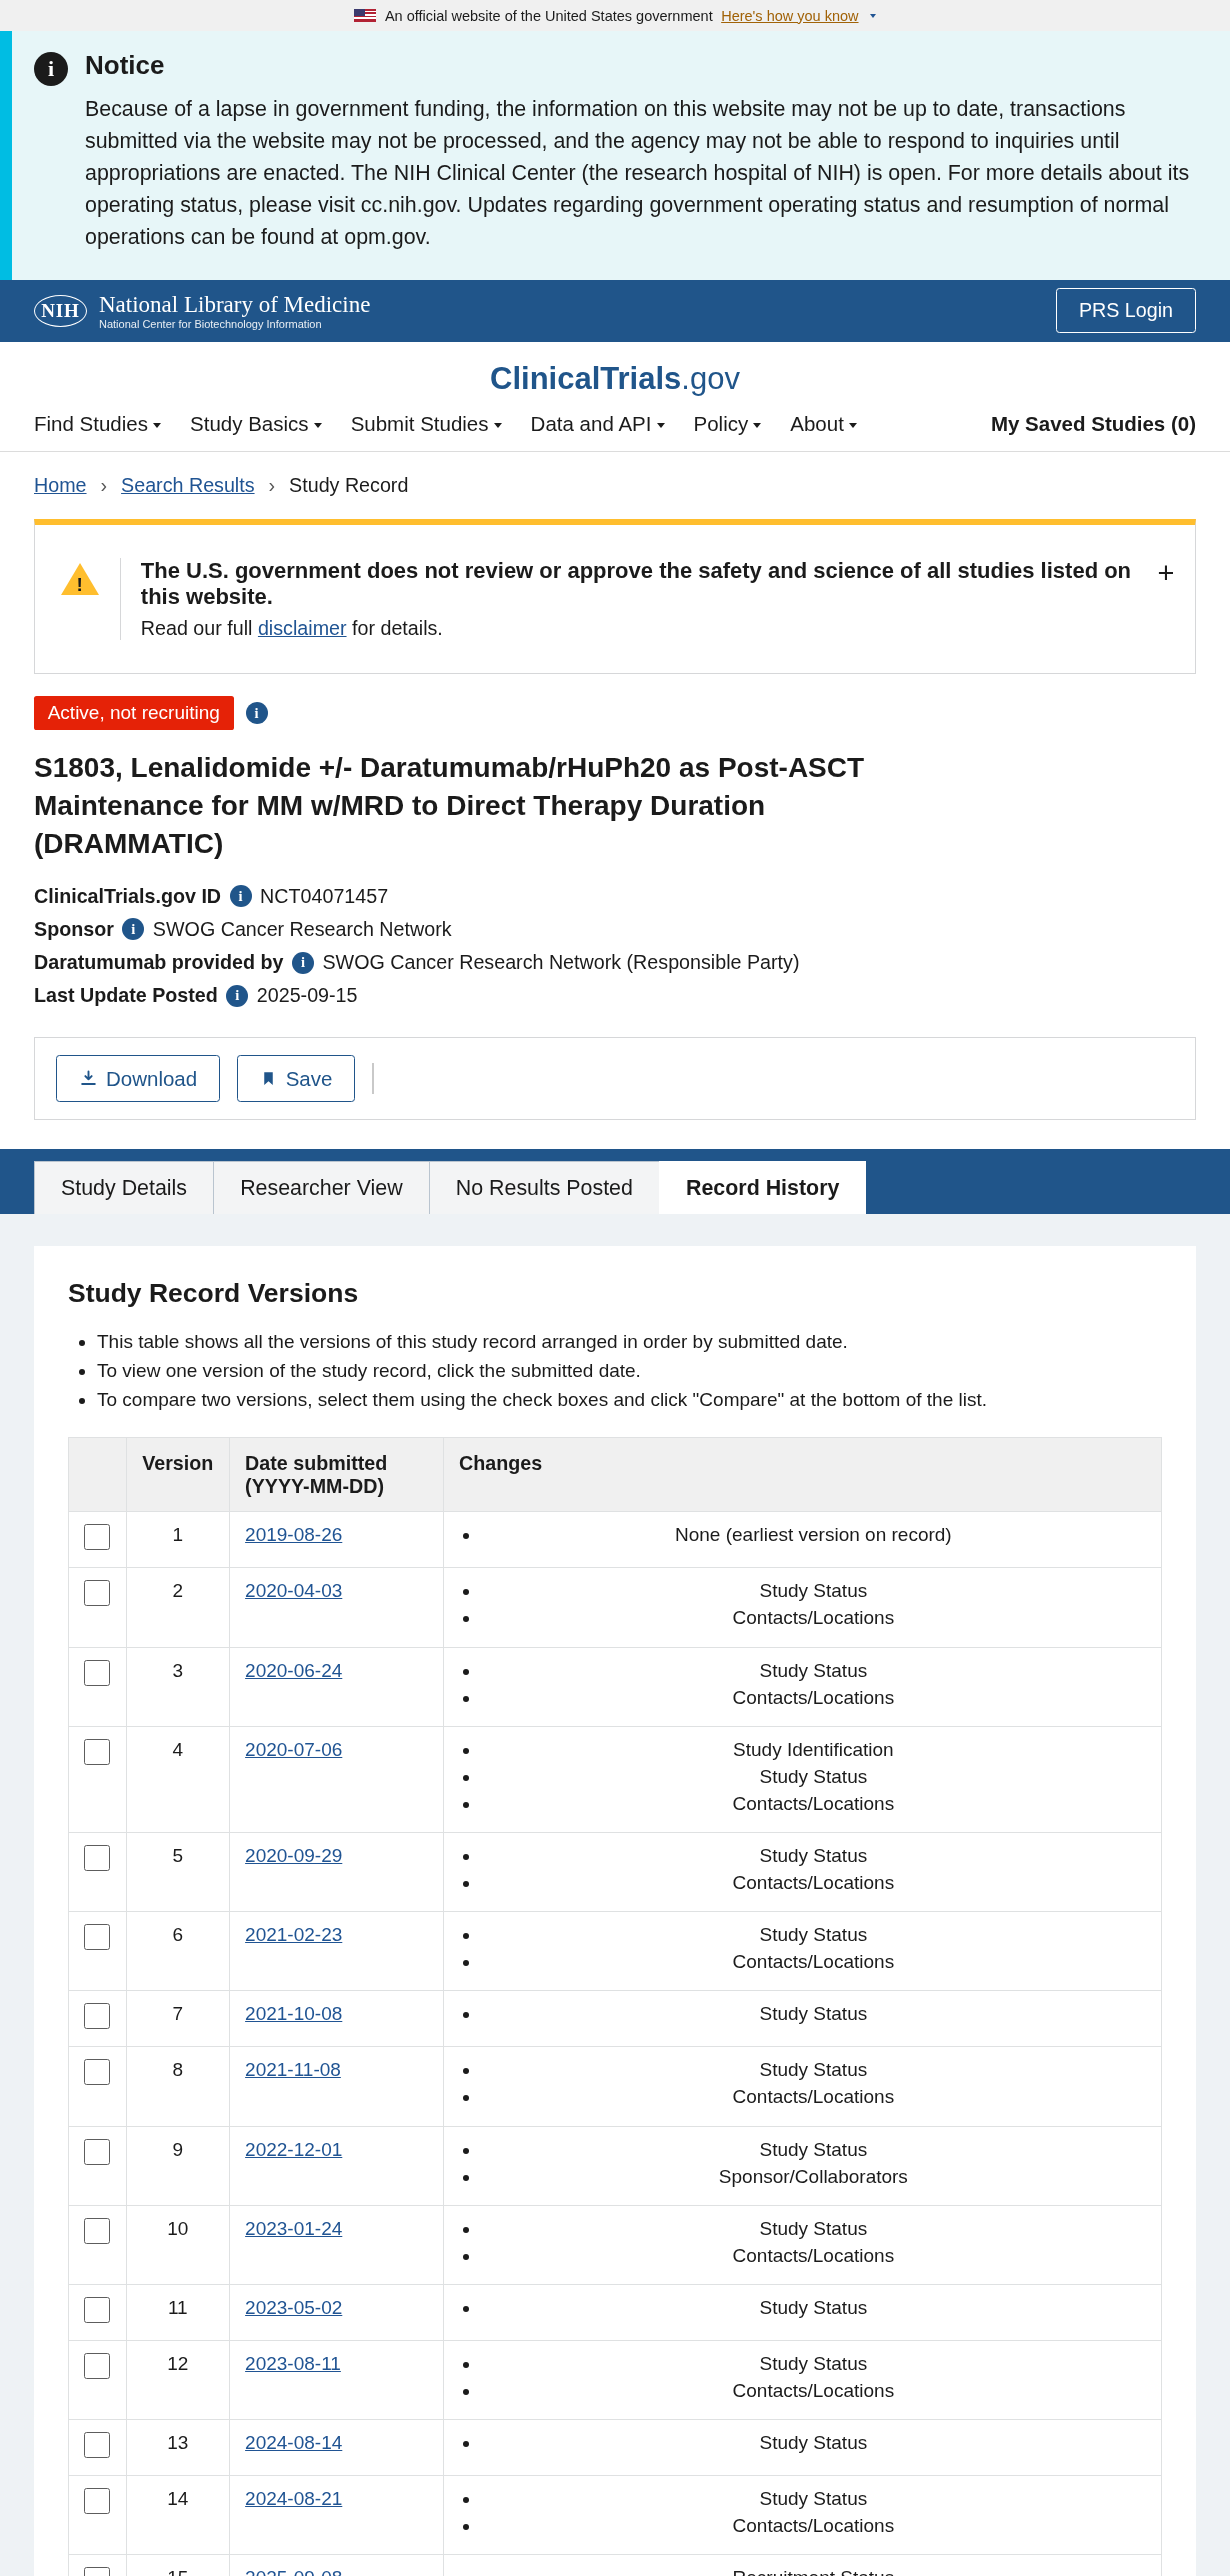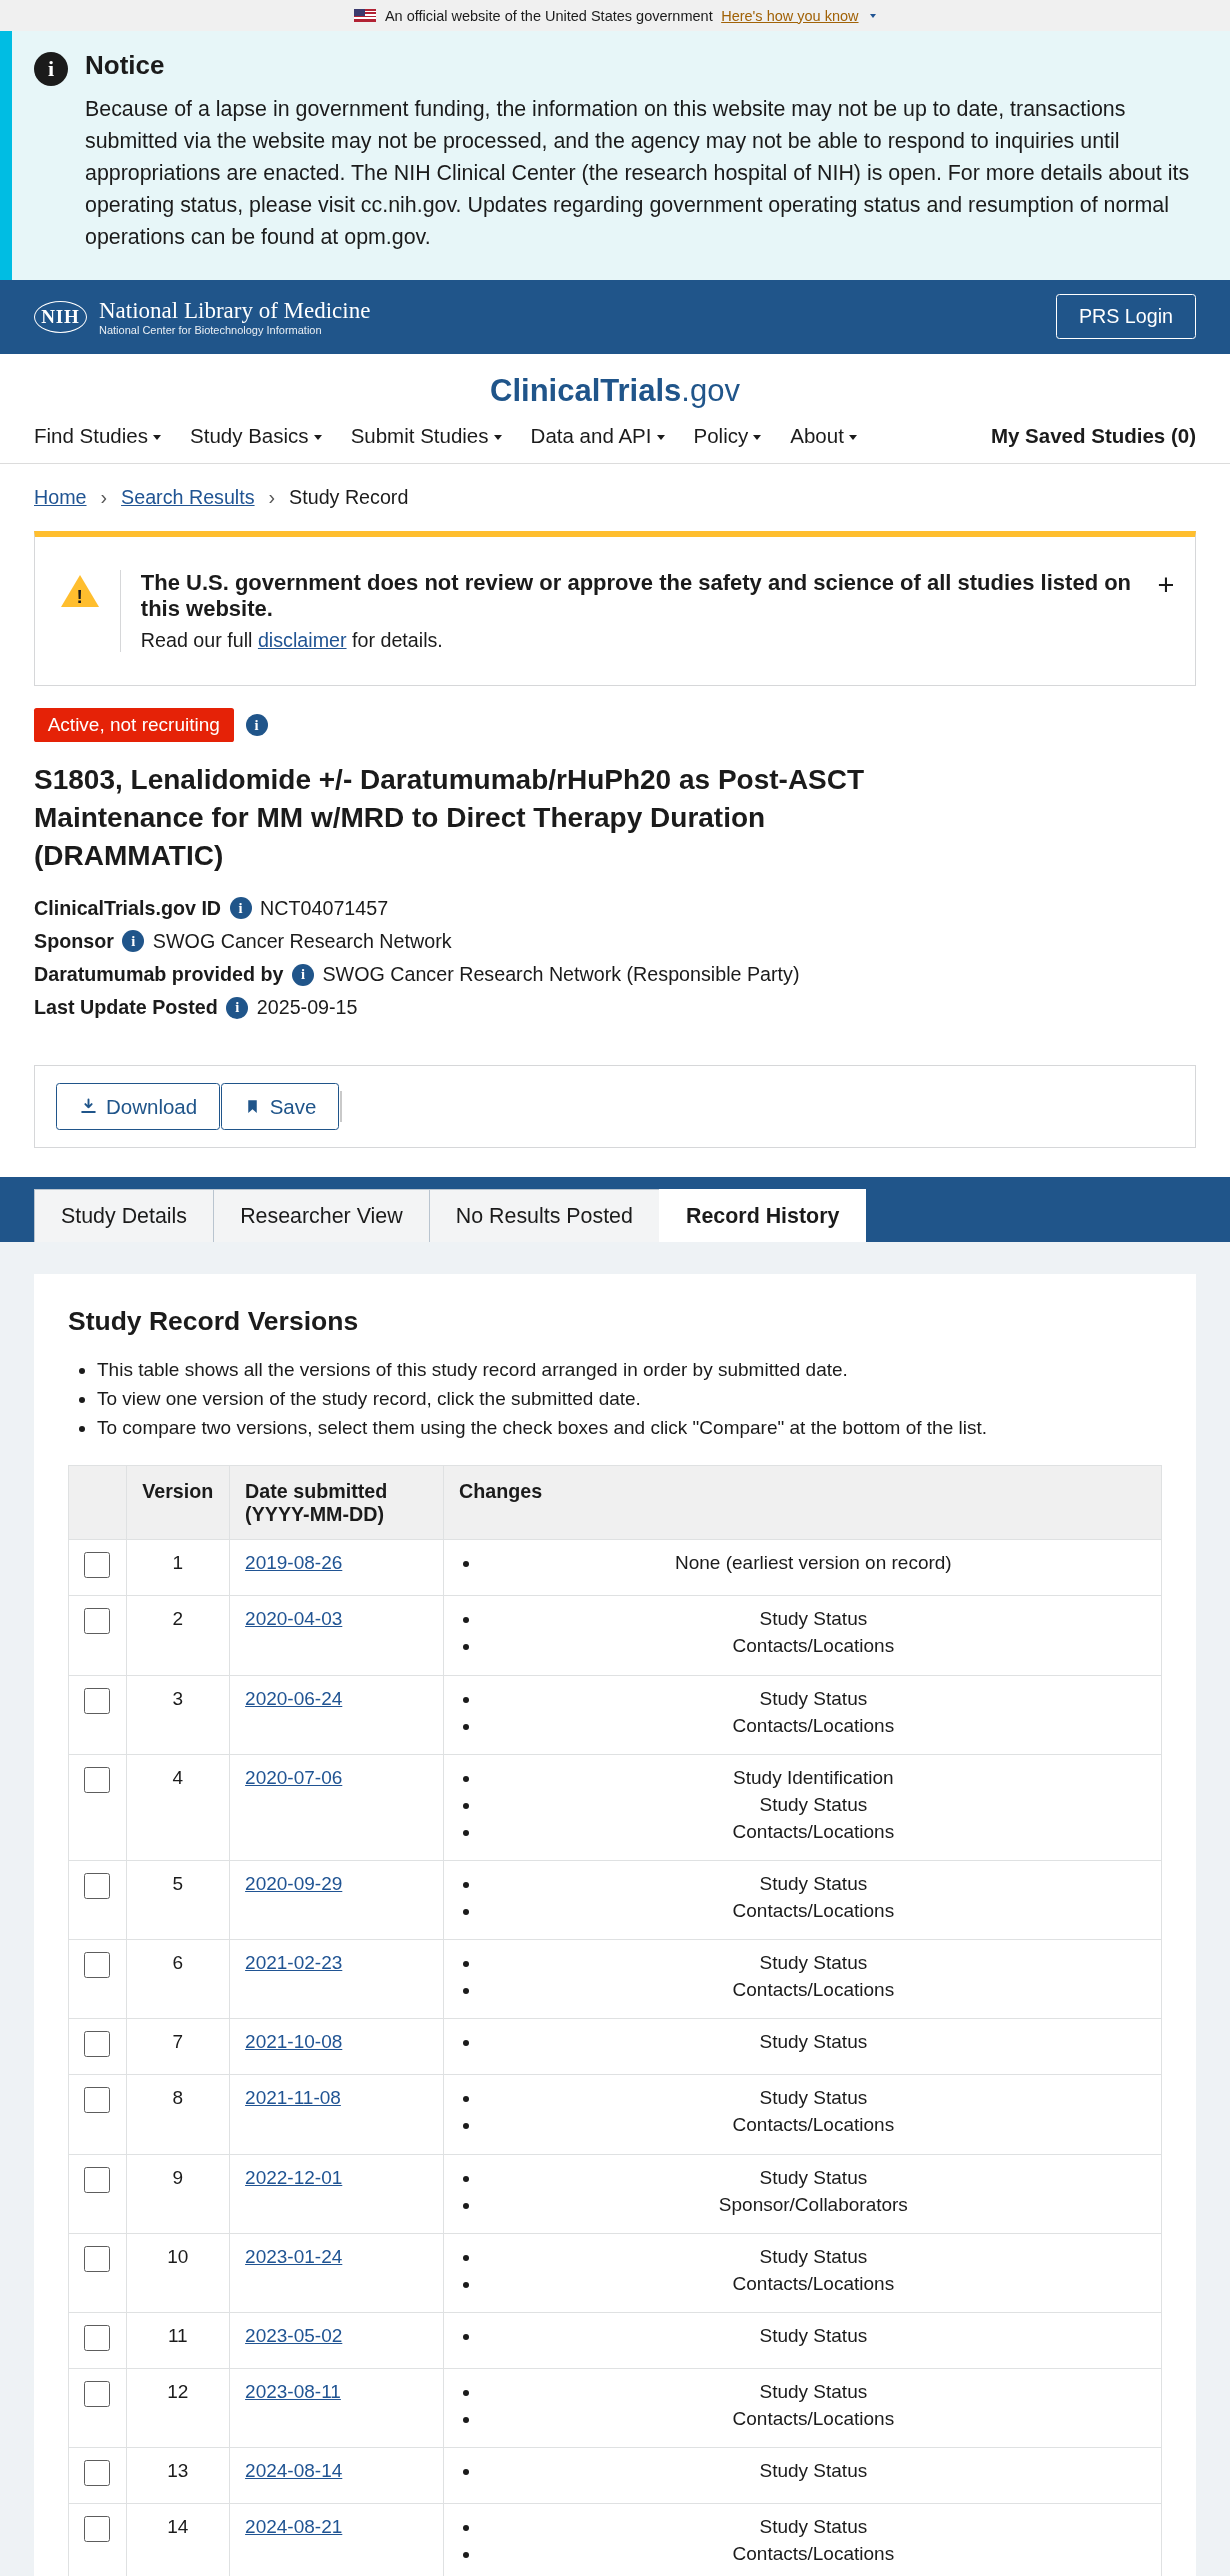--- a/index.html
+++ b/index.html
@@ -79,21 +79,21 @@
   .notice p {
     margin:0;
     font-size:21.4px;
     line-height:1.5;
     max-width:1145px;
   }
 
   
   .nlm-bar {
     background:#20558a;
-    height:74px;
+    height:62px;
     display:flex;
     align-items:center;
     justify-content:space-between;
     padding:0 34px;
     color:#fff;
   }
   .nlm-left { display:flex; align-items:center; gap:12px; }
   .nih-logo {
     border:1.7px solid #fff;
     border-radius:50% / 50%;
@@ -224,26 +224,26 @@
     font-weight:bold;
     line-height:1.35;
     margin:0 0 22px 0;
     max-width:880px;
   }
 
   .meta-row { font-size:19.7px; margin-bottom:10.3px; display:flex; align-items:center; gap:8.5px; }
   .meta-label { font-weight:bold; }
 
   .action-bar {
-    margin-top:46px;
+    margin-top:30px;
     border:0.9px solid #d6d7d9;
     padding:17px 20.5px;
     display:flex;
     align-items:center;
-    gap:1px;
+    gap:17px;
     background:#fff;
   }
   .btn-outline {
     border:1.7px solid #20558a;
     color:#20558a;
     background:#fff;
     border-radius:3.4px;
     padding:10.3px 22px;
     font-size:20.5px;
     display:inline-flex; align-items:center; gap:8.5px;

